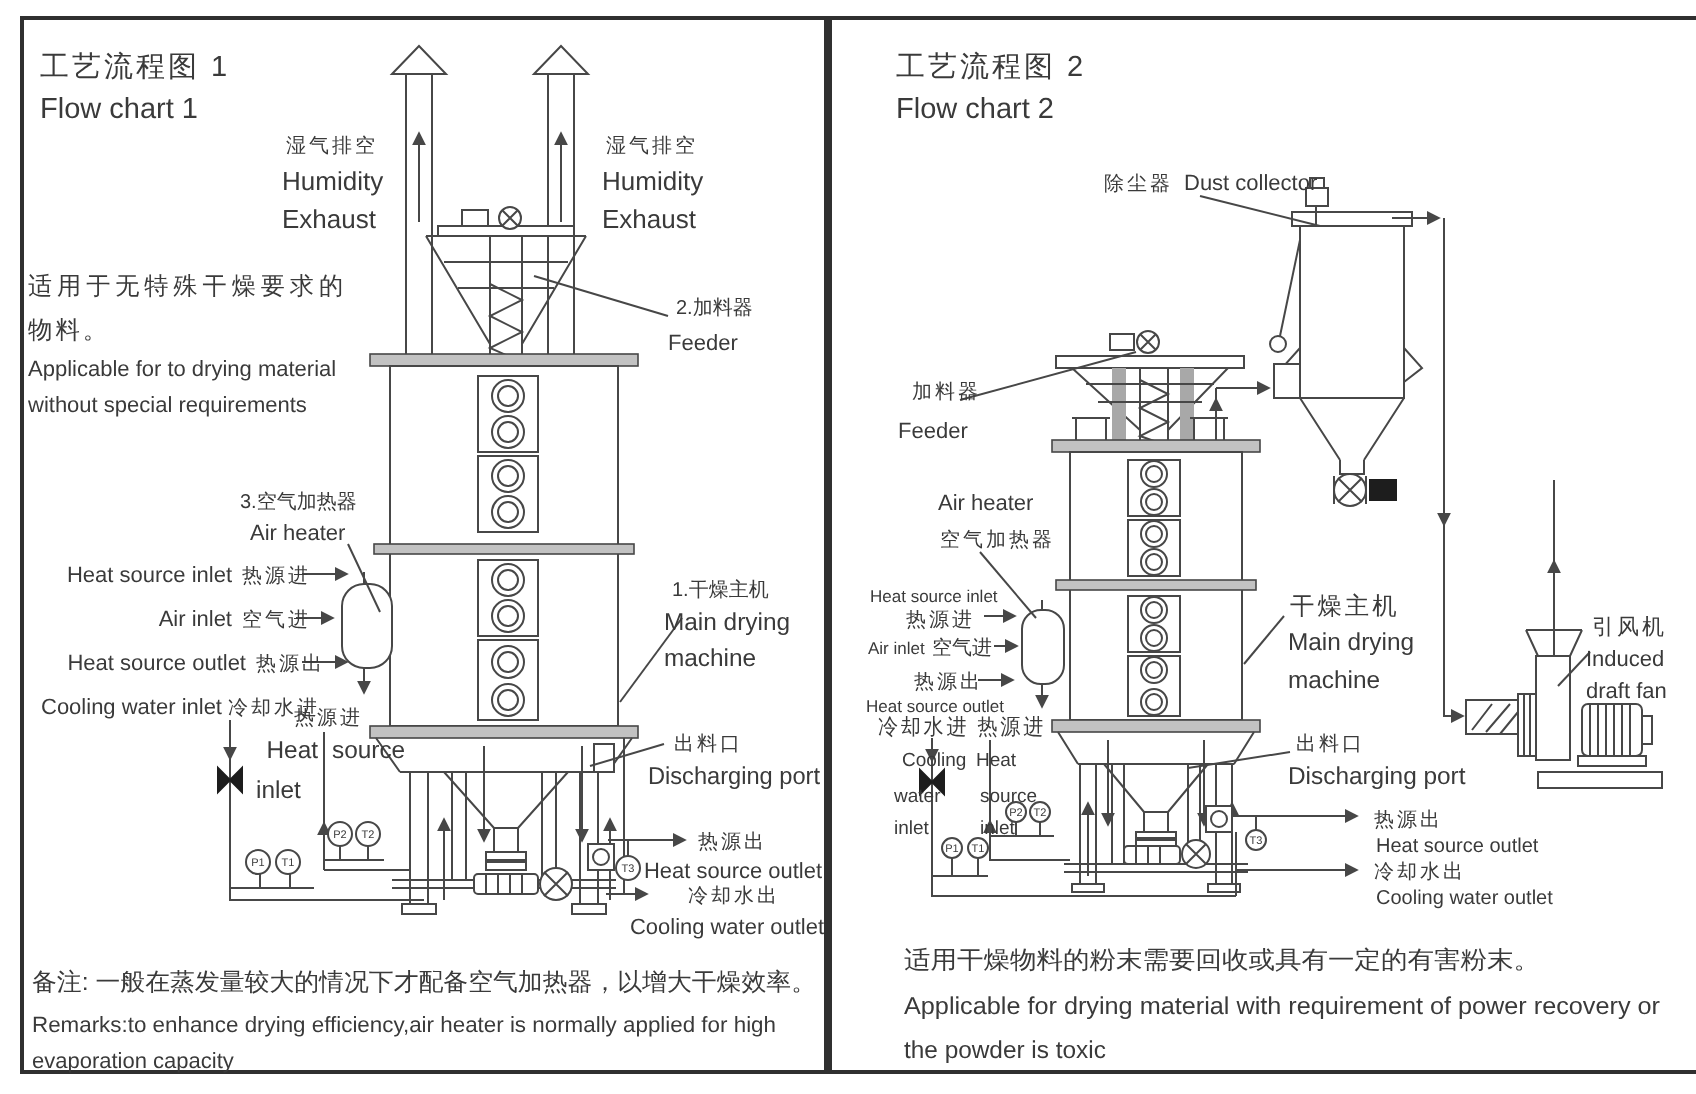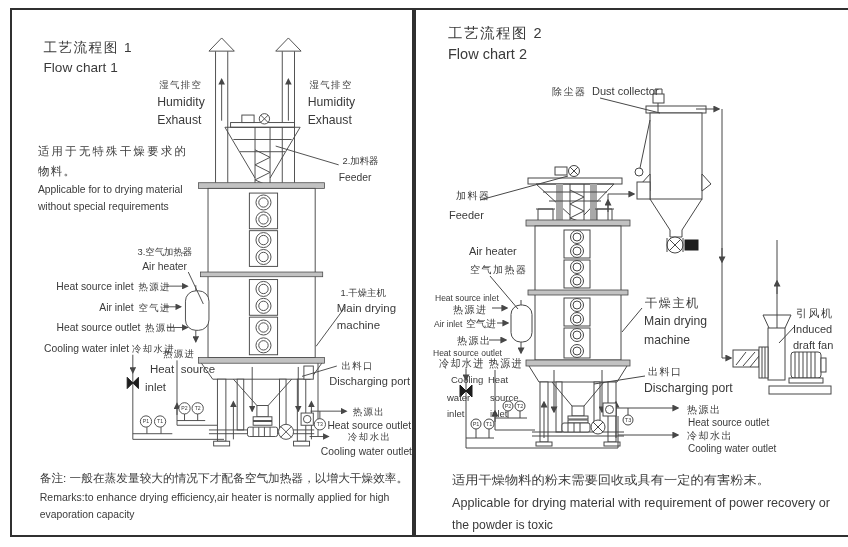--- a/index.html
+++ b/index.html
@@ -1,20 +1,20 @@
 <!DOCTYPE html>
 <html><head>
 <meta charset="utf-8">
 <style>
   html,body{margin:0;padding:0;background:#fff;}
   .stage{position:relative;width:848px;height:547px;background:#fff;
          font-family:"Liberation Sans",sans-serif;overflow:hidden;}
   .panel{position:absolute;top:8px;height:529px;background:#fff;
          border:2px solid #303030;box-sizing:border-box;}
-  #p1{left:10px;width:404px;padding-left:24px;}
+  #p1{left:10px;width:404px;}
   #p2{left:414px;width:440px;}
   .panel svg{display:block;width:100%;height:100%;overflow:visible;}
   svg text{fill:#3a3a3a;font-family:"Liberation Sans",sans-serif;}
   .ln{stroke:#474747;stroke-width:1;fill:none;}
   .wh{fill:#fff;stroke:#474747;stroke-width:1;}
   .fl{fill:#c2c2c2;stroke:#474747;stroke-width:.8;}
   .gy{fill:#a8a8a8;stroke:none;}
   .dk{fill:#1d1d1d;stroke:#1d1d1d;}
   .f6{font-size:5.5px}.f8{font-size:8.5px}.f9{font-size:9.5px}
   .f10{font-size:10px}.f11{font-size:11px}.f12{font-size:12.2px}

